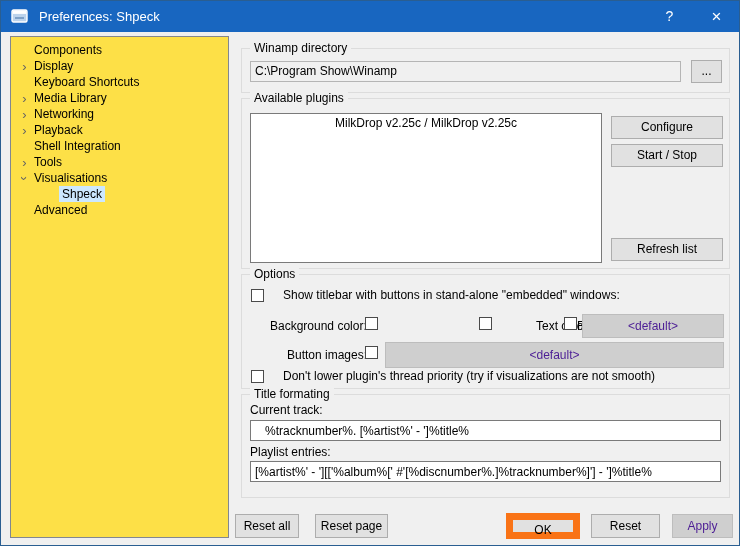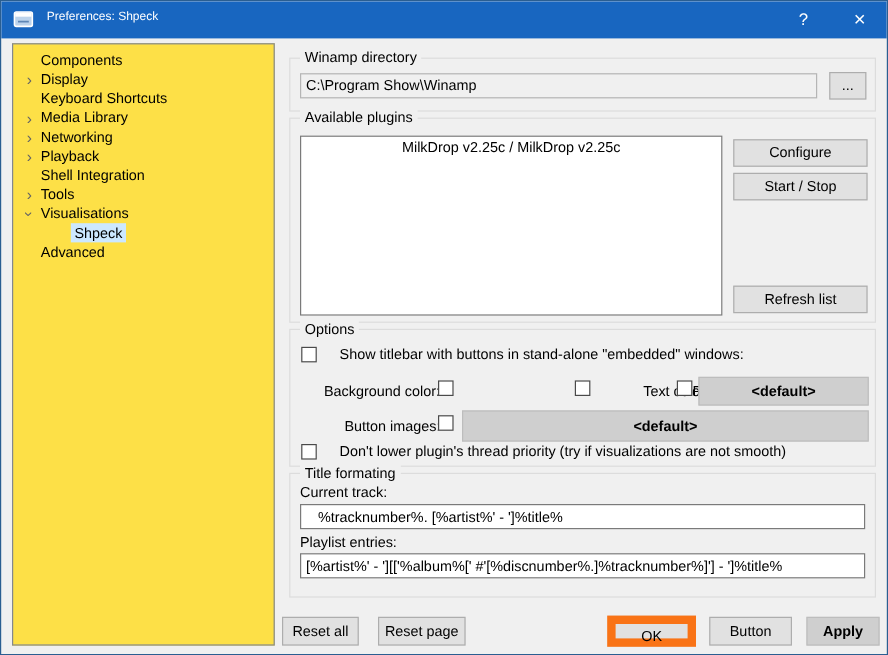--- a/index.html
+++ b/index.html
@@ -7,21 +7,21 @@
   body { font-family:"Liberation Sans", sans-serif; font-size:12px; color:#000; }
 
   .window {
     position:relative; width:740px; height:546px;
     background:#f0f0f0; border:1px solid #2a5e91; overflow:hidden;
   }
 
   
   .titlebar { position:absolute; left:0; top:0; width:738px; height:31px; background:#1866c0; }
   .titlebar-icon { position:absolute; left:10px; top:8px; width:17px; height:15px; }
-  .titlebar-title { position:absolute; left:38px; top:8px; color:#ffffff; font-size:10px; }
+  .titlebar-title { position:absolute; left:38px; top:8px; color:#ffffff; font-size:13px; }
   .caption-btn {
     position:absolute; top:0; height:31px; width:45px;
     color:#ffffff; text-align:center; line-height:31px; cursor:default;
   }
   .help-btn  { left:646px; font-size:14px; }
   .close-btn { left:693px; font-size:17px; }
 
   
   .tree {
     position:absolute; left:9px; top:35px; width:219px; height:502px;
@@ -43,21 +43,21 @@
     position:absolute; top:-8px; left:8px; background:#f0f0f0; padding:0 4px;
     white-space:nowrap;
   }
 
   
   .btn {
     position:absolute; background:#e1e1e1; border:1px solid #adadad;
     font-family:"Liberation Sans", sans-serif; font-size:12px; color:#000;
     text-align:center; line-height:21px; cursor:default;
   }
-  .btn.disabled-btn { background:#cfcfcf; border-color:#bdbdbd; color:#000000;font-weight:bold; }
+  .btn.disabled-btn { background:#cfcfcf; border-color:#bdbdbd; color:#4c1d95; }
   .textbox {
     position:absolute; background:#ffffff; border:1px solid #7a7a7a;
     font-family:"Liberation Sans", sans-serif; font-size:12px; color:#000;
     padding:0 4px; outline:none;
   }
   .checkbox {
     display:inline-block; width:13px; height:13px; background:#ffffff;
     border:1px solid #4a4a4a; flex:0 0 13px;
   }
 
@@ -224,16 +224,16 @@
     <span class="group-label">Title formating</span>
     <span class="abs-lbl ct-label">Current track:</span>
     <input class="textbox ct-input" value="%tracknumber%. [%artist%' - ']%title%" style="">
     <span class="abs-lbl pl-label">Playlist entries:</span>
     <input class="textbox pl-input" value="[%artist%' - '][['%album%[' #'[%discnumber%.]%tracknumber%]'] - ']%title%" style="">
   </div>
 
   <div class="btn reset-all-btn">Reset all</div>
   <div class="btn reset-page-btn">Reset page</div>
   <div class="btn ok-btn">OK</div>
-  <div class="btn cancel-btn">Button</div>
+  <div class="btn cancel-btn">Reset</div>
   <div class="btn disabled-btn apply-btn">Apply</div>
 
 </div>
 
 </body></html>

